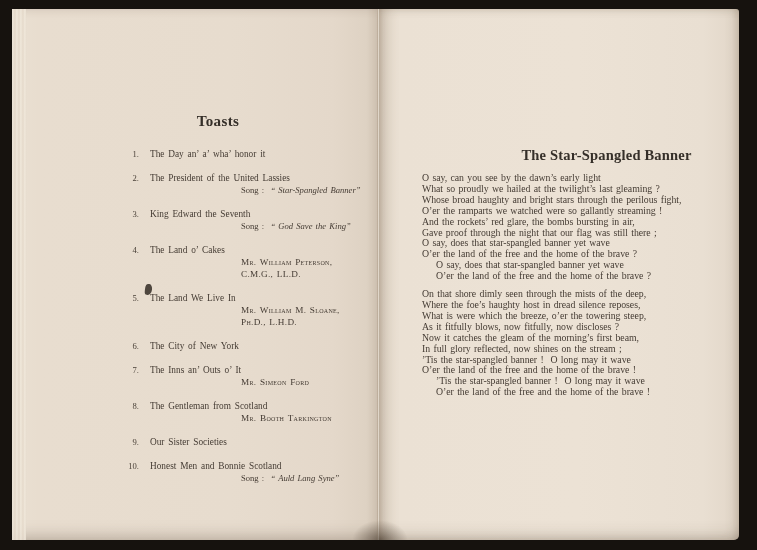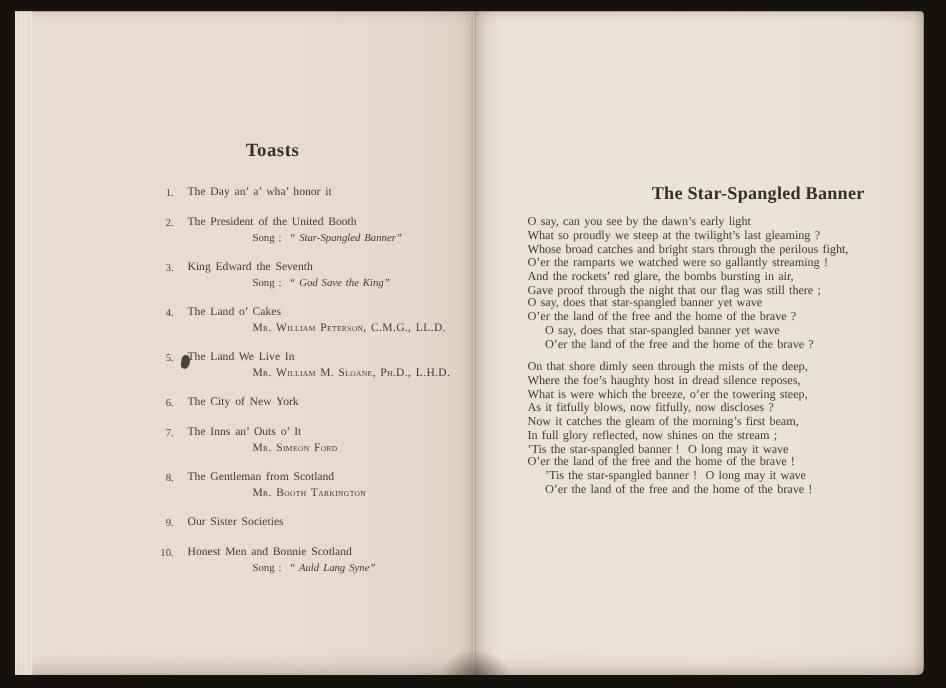--- a/index.html
+++ b/index.html
@@ -56,21 +56,21 @@
   
   .toasts-title{
     position:absolute;left:106px;top:104px;width:200px;text-align:center;
     font-size:15px;font-weight:bold;letter-spacing:.4px;color:#352f29;
   }
   .toast-list{position:absolute;left:114px;top:139px;width:240px;}
   .toast{display:block;margin-bottom:12px;font-size:9.3px;line-height:12px;word-spacing:1.5px;}
   .toast .row{display:flex;}
   .toast .num{width:13px;text-align:right;flex:none;font-size:8.6px;color:#4a4138;}
   .toast .txt{margin-left:11px;}
-  .toast .sub{margin-left:76px;line-height:12px;}
+  .toast .sub{margin-left:115px;line-height:12px;}
   .toast .sub.song{font-size:8.6px;word-spacing:1px;}
   .toast .sub.song .it{font-style:italic;margin-left:3px;}
   .toast .sub.speaker{font-variant:small-caps;font-size:9.2px;letter-spacing:.3px;word-spacing:1px;}
   .ink-smudge{
     position:absolute;left:133px;top:275px;width:7px;height:11px;
     background:#332c25;border-radius:45% 55% 60% 40%;
     transform:rotate(8deg);opacity:.85;
   }
   
   .poem-title{
@@ -100,21 +100,21 @@
         <div class="toast">
           <div class="row">
             <span class="num">1.</span>
             <span class="txt">The Day an’ a’ wha’ honor it</span>
           </div>
         </div>
 
         <div class="toast">
           <div class="row">
             <span class="num">2.</span>
-            <span class="txt">The President of the United Booth</span>
+            <span class="txt">The President of the United Lassies</span>
           </div>
           <div class="sub song">
             <span>Song :</span>
             <span class="it">“ Star-Spangled Banner”</span>
           </div>
         </div>
 
         <div class="toast">
           <div class="row">
             <span class="num">3.</span>
@@ -187,22 +187,22 @@
 
       <div class="ink-smudge"></div>
     </div>
 
     <div class="page page-right">
       <div class="poem-title">The Star-Spangled Banner</div>
 
       <div class="poem">
         <div class="stanza">
           <div class="pline">O say, can you see by the dawn’s early light</div>
-          <div class="pline">What so proudly we steep at the twilight’s last gleaming ?</div>
-          <div class="pline">Whose broad catches and bright stars through the perilous fight,</div>
+          <div class="pline">What so proudly we hailed at the twilight’s last gleaming ?</div>
+          <div class="pline">Whose broad haughty and bright stars through the perilous fight,</div>
           <div class="pline">O’er the ramparts we watched were so gallantly streaming !</div>
           <div class="pline">And the rockets’ red glare, the bombs bursting in air,</div>
           <div class="pline">Gave proof through the night that our flag was still there ;</div>
           <div class="pline">O say, does that star-spangled banner yet wave</div>
           <div class="pline">O’er the land of the free and the home of the brave ?</div>
           <div class="pline indent">O say, does that star-spangled banner yet wave</div>
           <div class="pline indent">O’er the land of the free and the home of the brave ?</div>
         </div>
         <div class="stanza">
           <div class="pline">On that shore dimly seen through the mists of the deep,</div>

